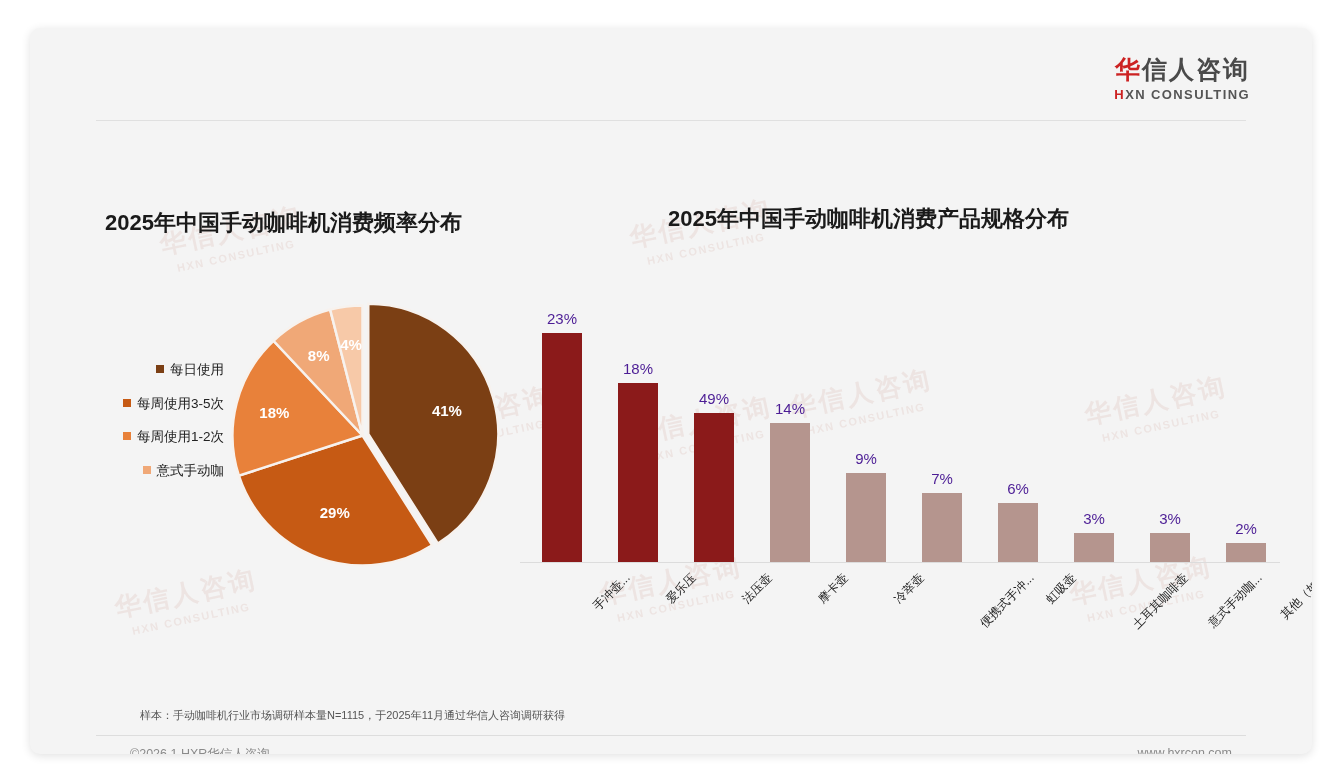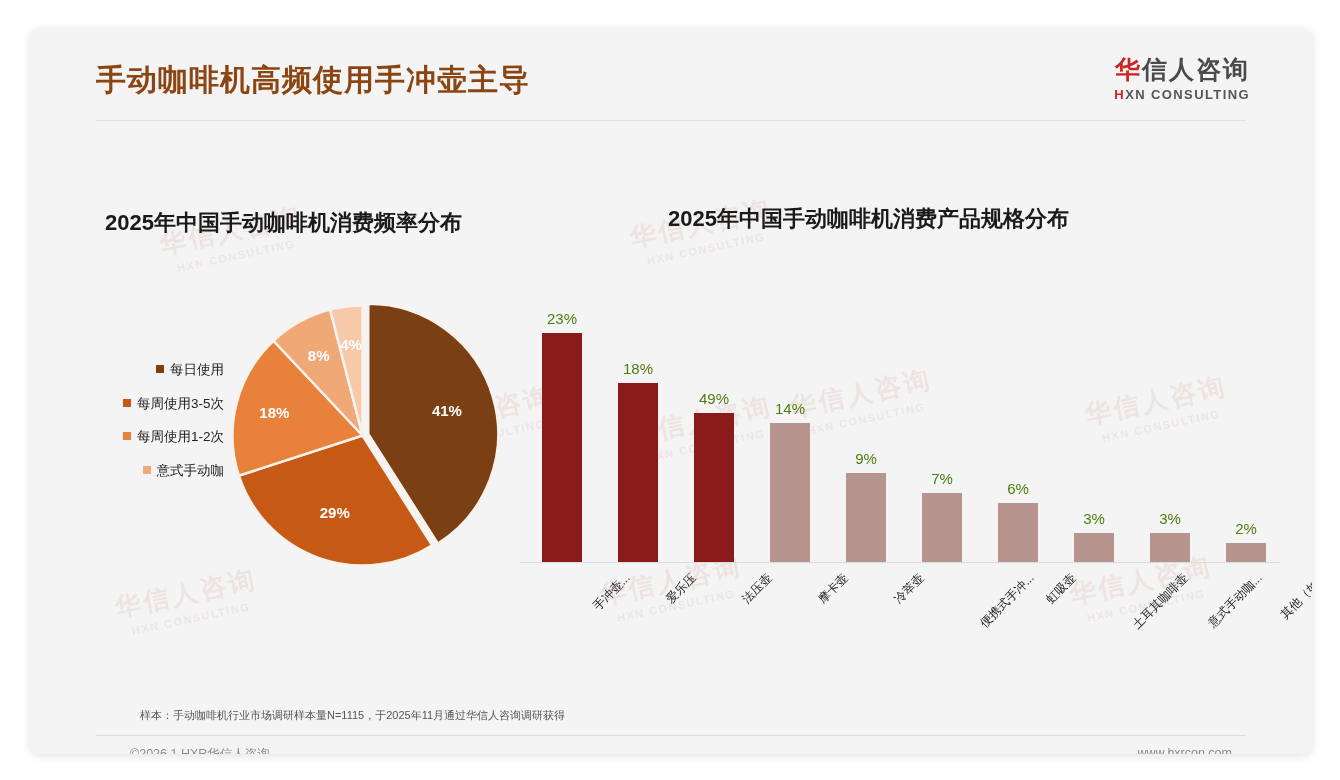--- a/index.html
+++ b/index.html
@@ -165,21 +165,21 @@
     position: absolute;
     bottom: 0;
     left: 0;
   }
   .bar-value {
     position: absolute;
     width: 70px;
     left: -15px;
     text-align: center;
     font-size: 15px;
-    color: #4d7c0f;
+    color: #4c1d95;
     white-space: nowrap;
   }
   .bar-cat {
     position: absolute;
     top: 292px;
     font-size: 12px;
     color: #222;
     white-space: nowrap;
     transform: rotate(-45deg);
     transform-origin: right top;
@@ -256,21 +256,20 @@
   <div class="wm" style="left:1040px; top:535px;">
     <span class="l1">华信人咨询</span>
     <span class="l2">HXN CONSULTING</span>
   </div>
   <div class="wm" style="left:760px; top:348px;">
     <span class="l1">华信人咨询</span>
     <span class="l2">HXN CONSULTING</span>
   </div>
 
   <div class="header">
-    <div class="slide-title">手动咖啡机高频使用手冲壶主导</div>
     <div class="logo">
       <div class="logo-cn"><span class="hx">华</span><span>信人咨询</span></div>
       <div class="logo-en"><span class="hx">H</span><span>XN CONSULTING</span></div>
     </div>
   </div>
   <div class="header-rule"></div>
 
   <div class="panel-title" id="pie-title">2025年中国手动咖啡机消费频率分布</div>
 
   <div class="pie-area">

